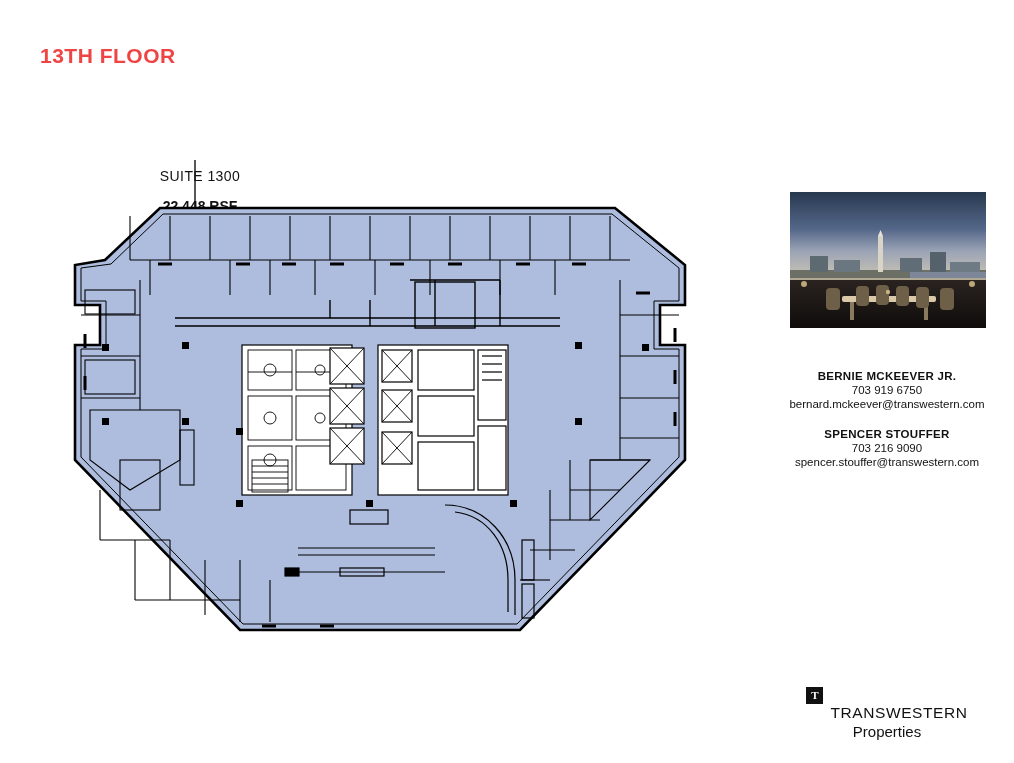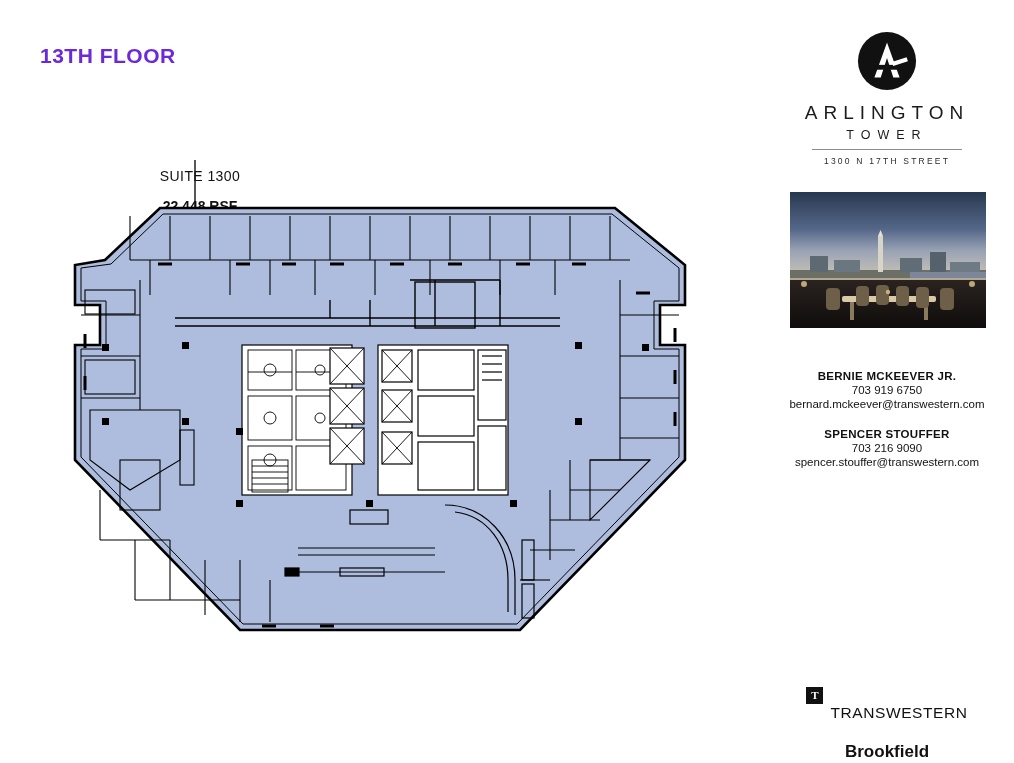--- a/index.html
+++ b/index.html
@@ -17,21 +17,21 @@
   }
 
   
   .floor-title {
     position: absolute;
     left: 40px;
     top: 44px;
     font-size: 21px;
     font-weight: bold;
     letter-spacing: 0.5px;
-    color: #6d28d9;
+    color: #ef4444;
   }
 
   
   .plan-wrap {
     position: absolute;
     left: 30px;
     top: 160px;
     width: 720px;
     height: 520px;
   }
@@ -395,32 +395,20 @@
       <rect x="480" y="340" width="7" height="7"></rect>
       <rect x="545" y="182" width="7" height="7"></rect>
       <rect x="545" y="258" width="7" height="7"></rect>
       <rect x="612" y="184" width="7" height="7"></rect>
     </g>
   </svg>
 </div>
 
 <div class="rail">
 
-  <div class="logo-block">
-    <svg class="logo-mark" viewBox="0 0 64 64">
-      <circle cx="32" cy="32" r="30" fill="#111111"></circle>
-      <path d="M32 13 L45 49 L38.5 49 L32 29 L25.5 49 L19 49 Z" fill="#ffffff"></path>
-      <rect x="21" y="36" width="22" height="5" fill="#111111"></rect>
-      <rect x="37" y="33" width="16" height="4.5" fill="#ffffff" transform="rotate(-18 37 33)"></rect>
-    </svg>
-    <div class="logo-name">ARLINGTON</div>
-    <div class="logo-sub">TOWER</div>
-    <div class="logo-rule"></div>
-    <div class="logo-addr">1300 N 17TH STREET</div>
-  </div>
 
   <div class="photo">
     <svg width="196" height="136" viewBox="0 0 196 136">
       <defs>
         <linearGradient id="sky" x1="0" y1="0" x2="0" y2="1">
           <stop offset="0%" stop-color="#27394f"></stop>
           <stop offset="45%" stop-color="#56688a"></stop>
           <stop offset="70%" stop-color="#9aa3b5"></stop>
           <stop offset="100%" stop-color="#c8c2b4"></stop>
         </linearGradient>
@@ -476,17 +464,16 @@
       <div class="c-phone">703 216 9090</div>
       <div class="c-email">spencer.stouffer@transwestern.com</div>
     </div>
   </div>
 
   <div class="brand-footer">
     <div class="tw-row">
       <div class="tw-mark">T</div>
       <div class="tw-word">TRANSWESTERN</div>
     </div>
-    <div class="bf-name">Brookfield</div>
     <div class="bf-sub">Properties</div>
   </div>
 
 </div>
 
 </body></html>

